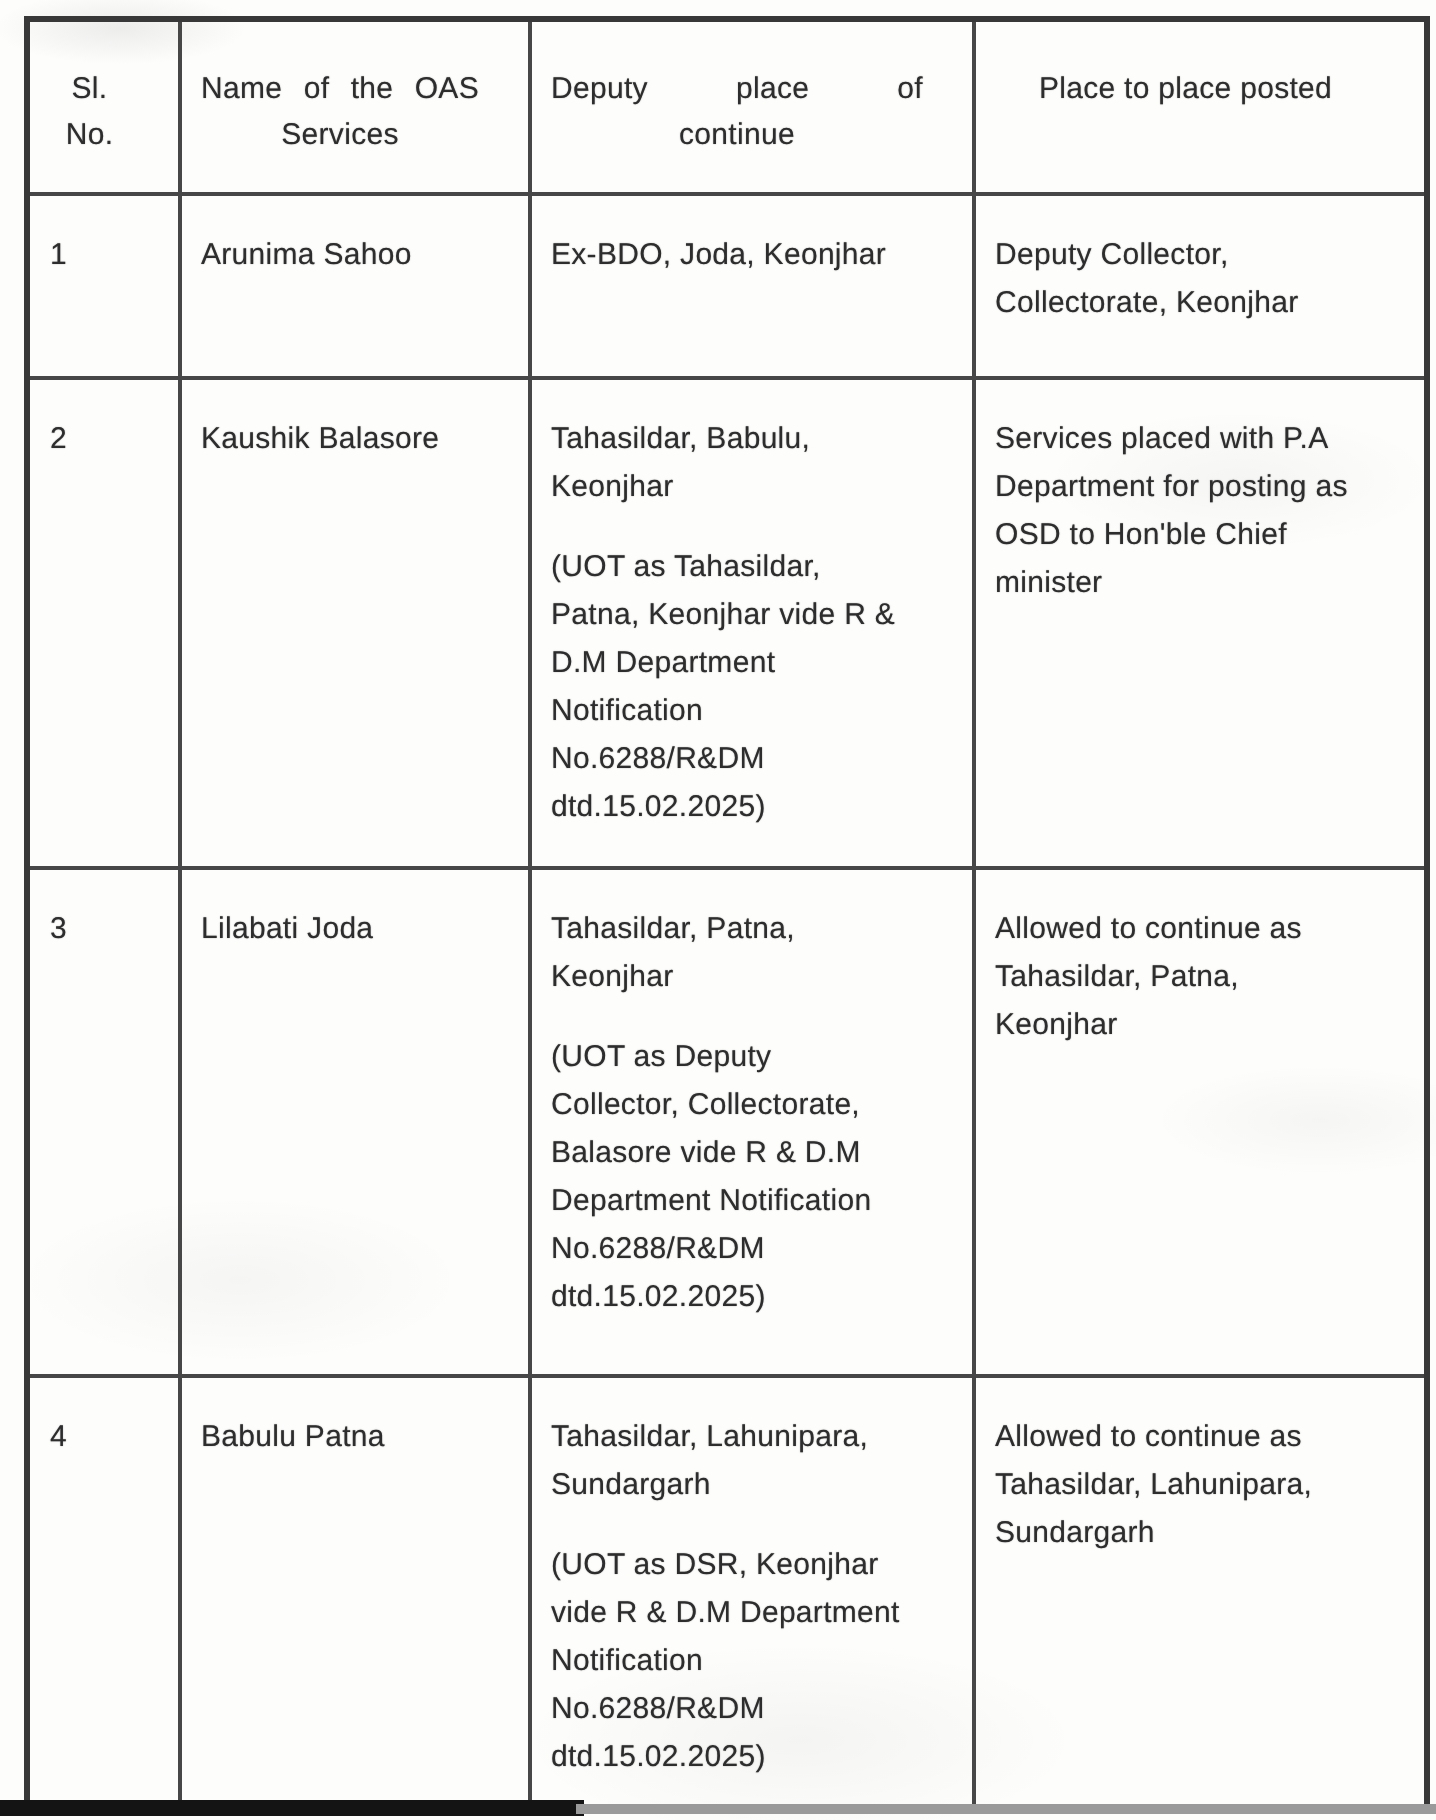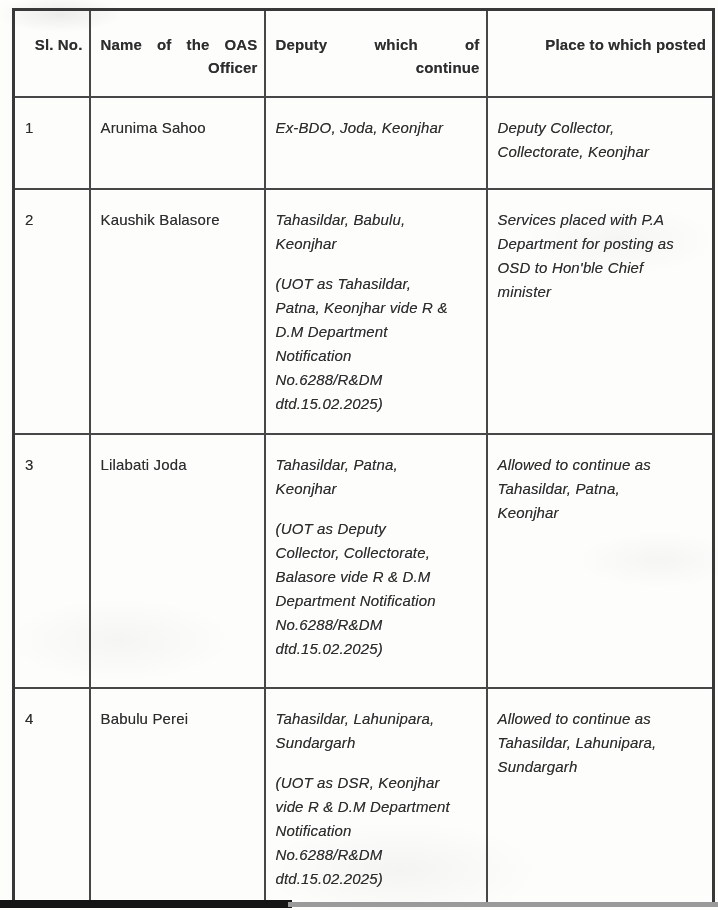--- a/index.html
+++ b/index.html
@@ -33,43 +33,42 @@
     border: 3px solid #383838;
   }
   .doc-table th, .doc-table td {
     border: 2px solid #474747;
     vertical-align: top;
     font-size: 15px;
     letter-spacing: 0.15px;
     text-shadow: 0 0 0.6px rgba(45,45,45,0.55);
   }
   .doc-table th {
-    font-weight: bold;
-    text-align: right;
+    font-weight: normal;
+    text-align: center;
     line-height: 23px;
-    padding: 22px 6px 0 10px;
+    padding: 22px 24px 0 10px;
   }
   .doc-table td {
     line-height: 24px;
     padding: 18px 8px 0 10px;
   }
   td.name-cell { }
   .jline {
     display: flex;
     justify-content: space-between;
   }
   .h-header { height: 87px; }
   .h-r1 { height: 92px; }
   .h-r2 { height: 245px; }
   .h-r3 { height: 254px; }
   .h-r4 { height: 217px; }
   .cell p, .cell div.block {
     margin: 0 0 16px 0;
     white-space: pre-line;
-    font-style: italic;
   }
   .cell p:last-child, .cell div.block:last-child { margin-bottom: 0; }
   
   .bar-black {
     position: absolute;
     left: 0;
     top: 900px;
     width: 292px;
     height: 8px;
     background: #141414;
@@ -100,32 +99,32 @@
         <th>
           <span>Sl. No.</span>
         </th>
         <th>
           <div class="jline">
             <span>Name</span>
             <span>of</span>
             <span>the</span>
             <span>OAS</span>
           </div>
-          <div>Officer</div>
+          <div>Services</div>
         </th>
         <th>
           <div class="jline">
             <span>Deputy</span>
-            <span>which</span>
+            <span>place</span>
             <span>of</span>
           </div>
           <div>continue</div>
         </th>
         <th>
-          <span>Place to which posted</span>
+          <span>Place to place posted</span>
         </th>
       </tr>
     </thead>
     <tbody>
       <tr class="h-r1">
         <td class="cell">1</td>
         <td class="cell name-cell">Arunima Sahoo</td>
         <td class="cell">
           <p>Ex-BDO, Joda, Keonjhar</p>
         </td>
@@ -168,21 +167,21 @@
 dtd.15.02.2025)</p>
         </td>
         <td class="cell">
           <div class="block">Allowed to continue as
 Tahasildar, Patna,
 Keonjhar</div>
         </td>
       </tr>
       <tr class="h-r4">
         <td class="cell">4</td>
-        <td class="cell name-cell">Babulu Perei</td>
+        <td class="cell name-cell">Babulu Patna</td>
         <td class="cell">
           <p>Tahasildar, Lahunipara,
 Sundargarh</p>
           <p>(UOT as DSR, Keonjhar
 vide R &amp; D.M Department
 Notification
 No.6288/R&amp;DM
 dtd.15.02.2025)</p>
         </td>
         <td class="cell">

